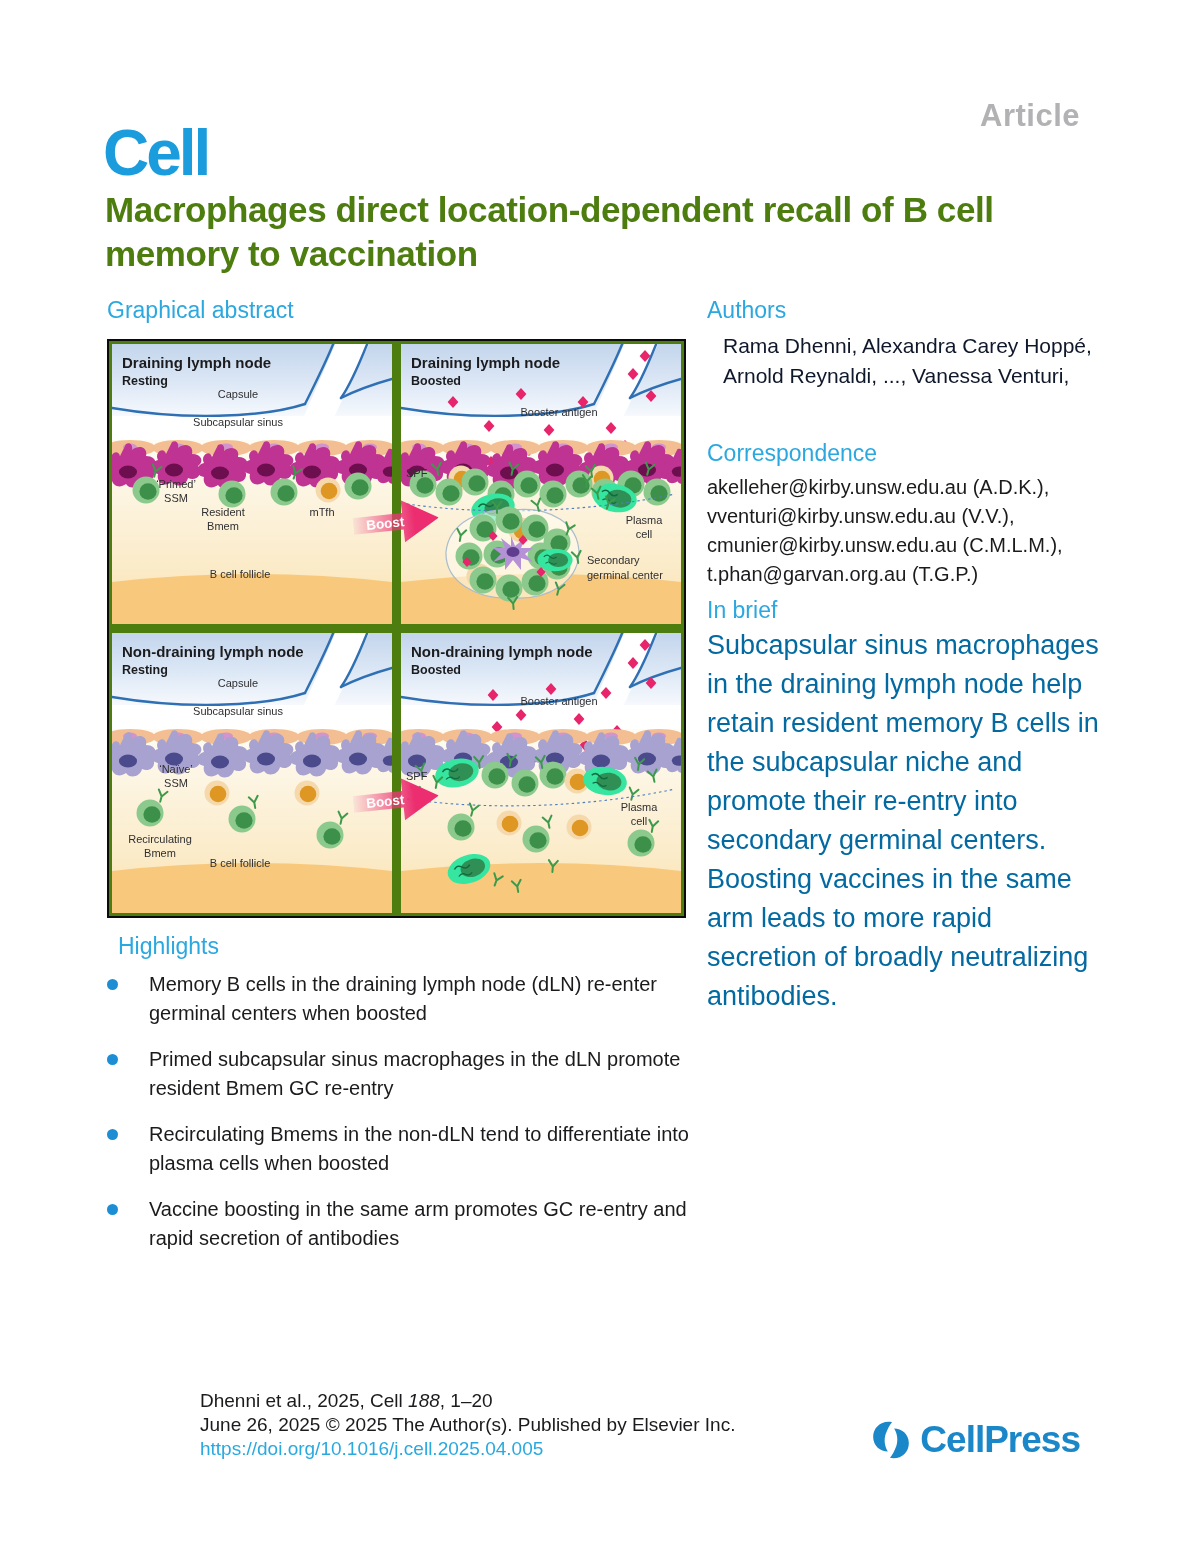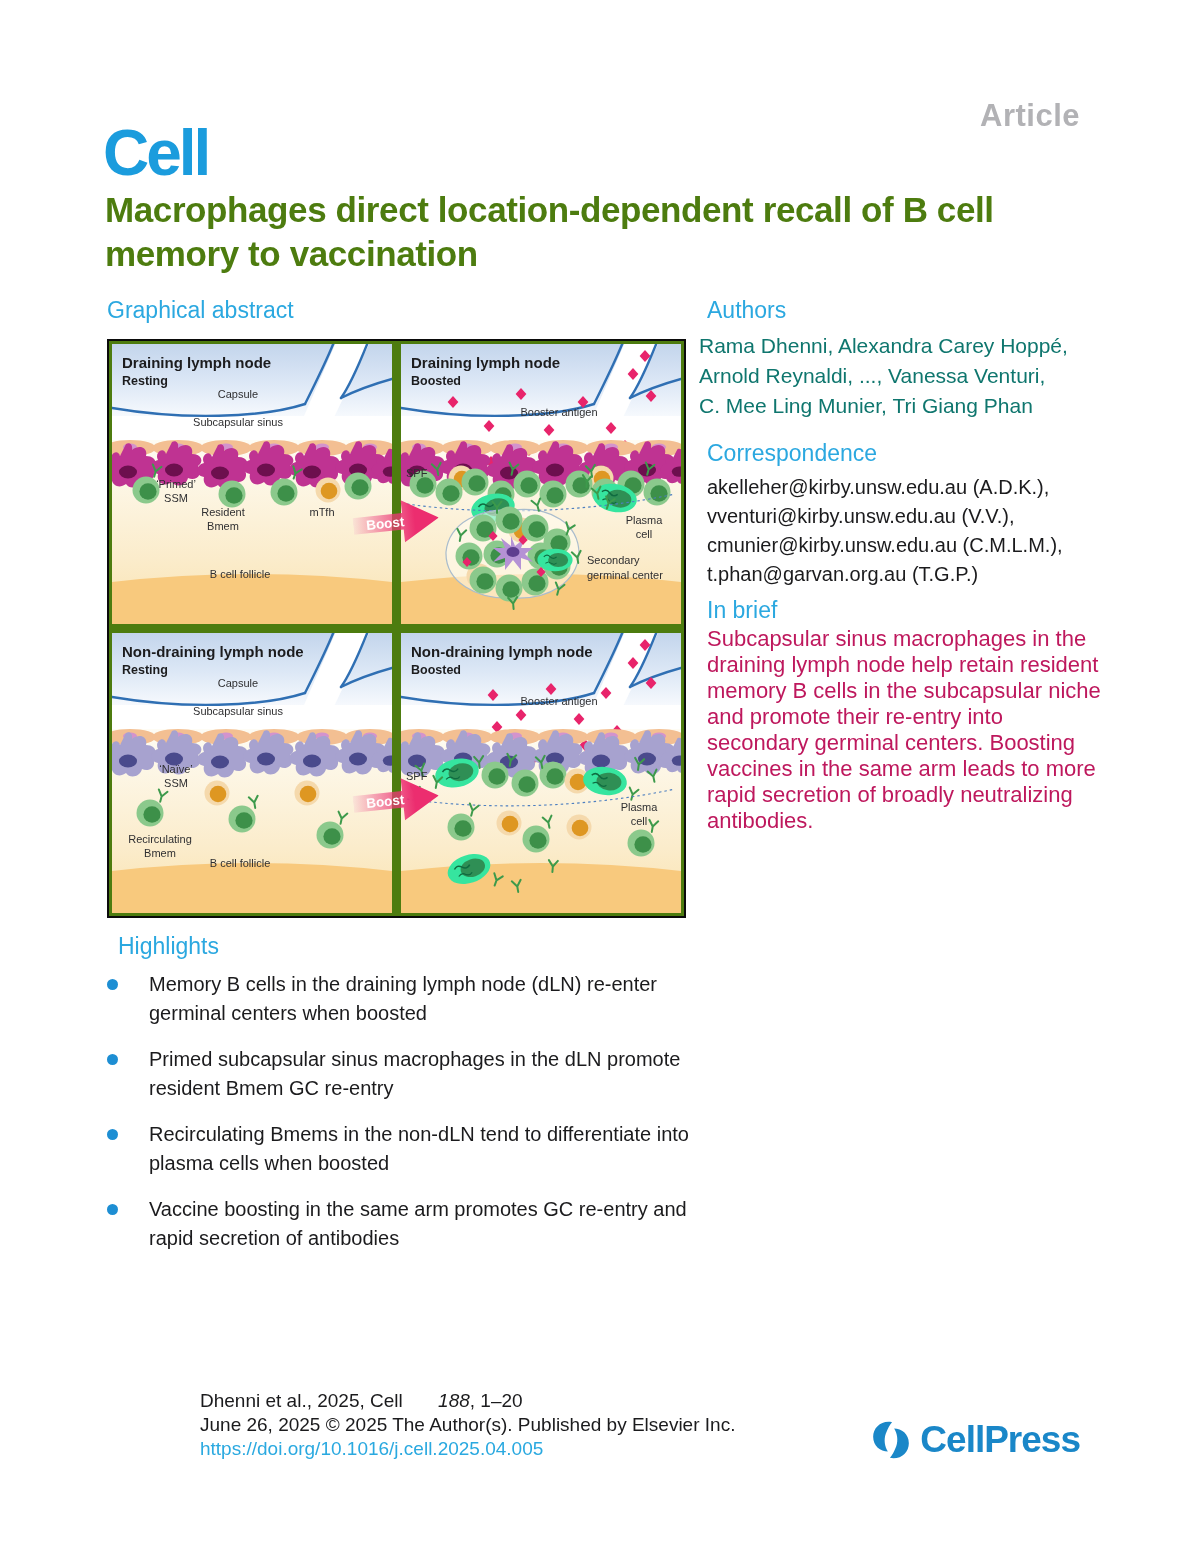--- a/index.html
+++ b/index.html
@@ -6,25 +6,25 @@
   body{width:1200px;height:1557px;font-family:"Liberation Sans",sans-serif;color:#1d1d1f;}
   .page{position:relative;width:1200px;height:1557px;background:#fff;overflow:hidden;}
 
   .article-label{position:absolute;top:98px;right:120px;font-size:31px;font-weight:bold;color:#b2b2b5;letter-spacing:0.5px;}
   .cell-logo{position:absolute;left:103px;top:116px;font-size:64px;font-weight:bold;color:#1b9cdd;letter-spacing:-3px;}
   .paper-title{position:absolute;left:105px;top:188px;width:980px;font-size:35px;line-height:44px;font-weight:bold;color:#4d7c0f;letter-spacing:-0.4px;}
 
   .sec-heading{font-size:23px;color:#2ba8e0;}
   .ga-heading{position:absolute;left:107px;top:297px;}
   .authors-heading{position:absolute;left:707px;top:297px;}
-  .authors-lines{position:absolute;left:699px;top:331px;font-size:21px;line-height:30px;color:#0f766e;}
+  .authors-lines{position:absolute;left:723px;top:331px;font-size:21px;line-height:30px;color:#0f172a;}
   .corr-heading{position:absolute;left:707px;top:440px;}
   .corr-lines{position:absolute;left:707px;top:473px;font-size:20px;line-height:29px;color:#1b1b1d;}
   .inbrief-heading{position:absolute;left:707px;top:597px;}
-  .inbrief-text{position:absolute;left:707px;top:626px;width:400px;font-size:22px;line-height:26px;color:#be185d;}
+  .inbrief-text{position:absolute;left:707px;top:626px;width:400px;font-size:27px;line-height:39px;color:#0369a1;}
 
   .fig{position:absolute;left:107px;top:339px;width:579px;height:579px;border:2px solid #0b0b0b;background:#4d7c0f;box-sizing:border-box;display:grid;grid-template-columns:280px 280px;grid-template-rows:280px 280px;gap:9px;padding:3px;}
   .fig svg{display:block;}
   svg{font-family:"Liberation Sans",sans-serif;}
   .ptitle{font-size:15px;font-weight:bold;fill:#1c1c1e;}
   .pstate{font-size:12.5px;font-weight:bold;fill:#1c1c1e;}
   .lbl{font-size:11px;fill:#2f2f31;}
   .dash{stroke:#4d7fc0;stroke-width:1.1;stroke-dasharray:2.5,3;fill:none;}
   .gcline{fill:rgba(255,253,244,0.55);stroke:#a9bccd;stroke-width:1.2;}
   .caps{stroke:#2f6fb3;stroke-width:2.4;fill:none;stroke-linecap:round;}
@@ -35,21 +35,21 @@
   .boost1{left:244px;top:158px;}
   .boost2{left:244px;top:436px;}
 
   .hl-heading{position:absolute;left:107px;top:933px;margin-left:11px;}
   .hl-list{position:absolute;left:107px;top:970px;width:600px;}
   .hl-item{display:flex;gap:31px;margin-bottom:17px;font-size:20px;line-height:29px;color:#1b1b1d;width:585px;}
   .hl-bullet{width:11px;height:11px;border-radius:50%;background:#1d8ed3;margin-top:9px;flex:none;}
 
   .footer{position:absolute;left:200px;top:1389px;font-size:19px;line-height:24px;color:#1b1b1d;}
   .doi-link{color:#2aa9e0;text-decoration:none;}
-  .vol-italic{font-style:italic;margin-left:30px;}
+  .vol-italic{font-style:italic;}
   .cellpress{position:absolute;right:120px;top:1419px;display:flex;align-items:flex-end;gap:8px;}
   .cellpress-word{font-size:37px;font-weight:bold;color:#1a87c8;letter-spacing:-1px;}
 </style>
 </head>
 <body>
 
 <svg width="0" height="0" style="position:absolute" aria-hidden="true">
   <defs>
     <linearGradient id="sky" x1="0" y1="0" x2="0" y2="1">
       <stop offset="0" stop-color="#c3d5ec"></stop>
@@ -413,21 +413,20 @@
       <div class="boost-shape">
           <span>Boost</span>
         </div>
     </div>
   </div>
 
   <div class="sec-heading authors-heading">Authors</div>
   <div class="authors-lines">
     <div>Rama Dhenni, Alexandra Carey Hoppé,</div>
     <div>Arnold Reynaldi, ..., Vanessa Venturi,</div>
-    <div>C. Mee Ling Munier, Tri Giang Phan</div>
   </div>
 
   <div class="sec-heading corr-heading">Correspondence</div>
   <div class="corr-lines">
     <div>akelleher@kirby.unsw.edu.au (A.D.K.),</div>
     <div>vventuri@kirby.unsw.edu.au (V.V.),</div>
     <div>cmunier@kirby.unsw.edu.au (C.M.L.M.),</div>
     <div>t.phan@garvan.org.au (T.G.P.)</div>
   </div>
 

